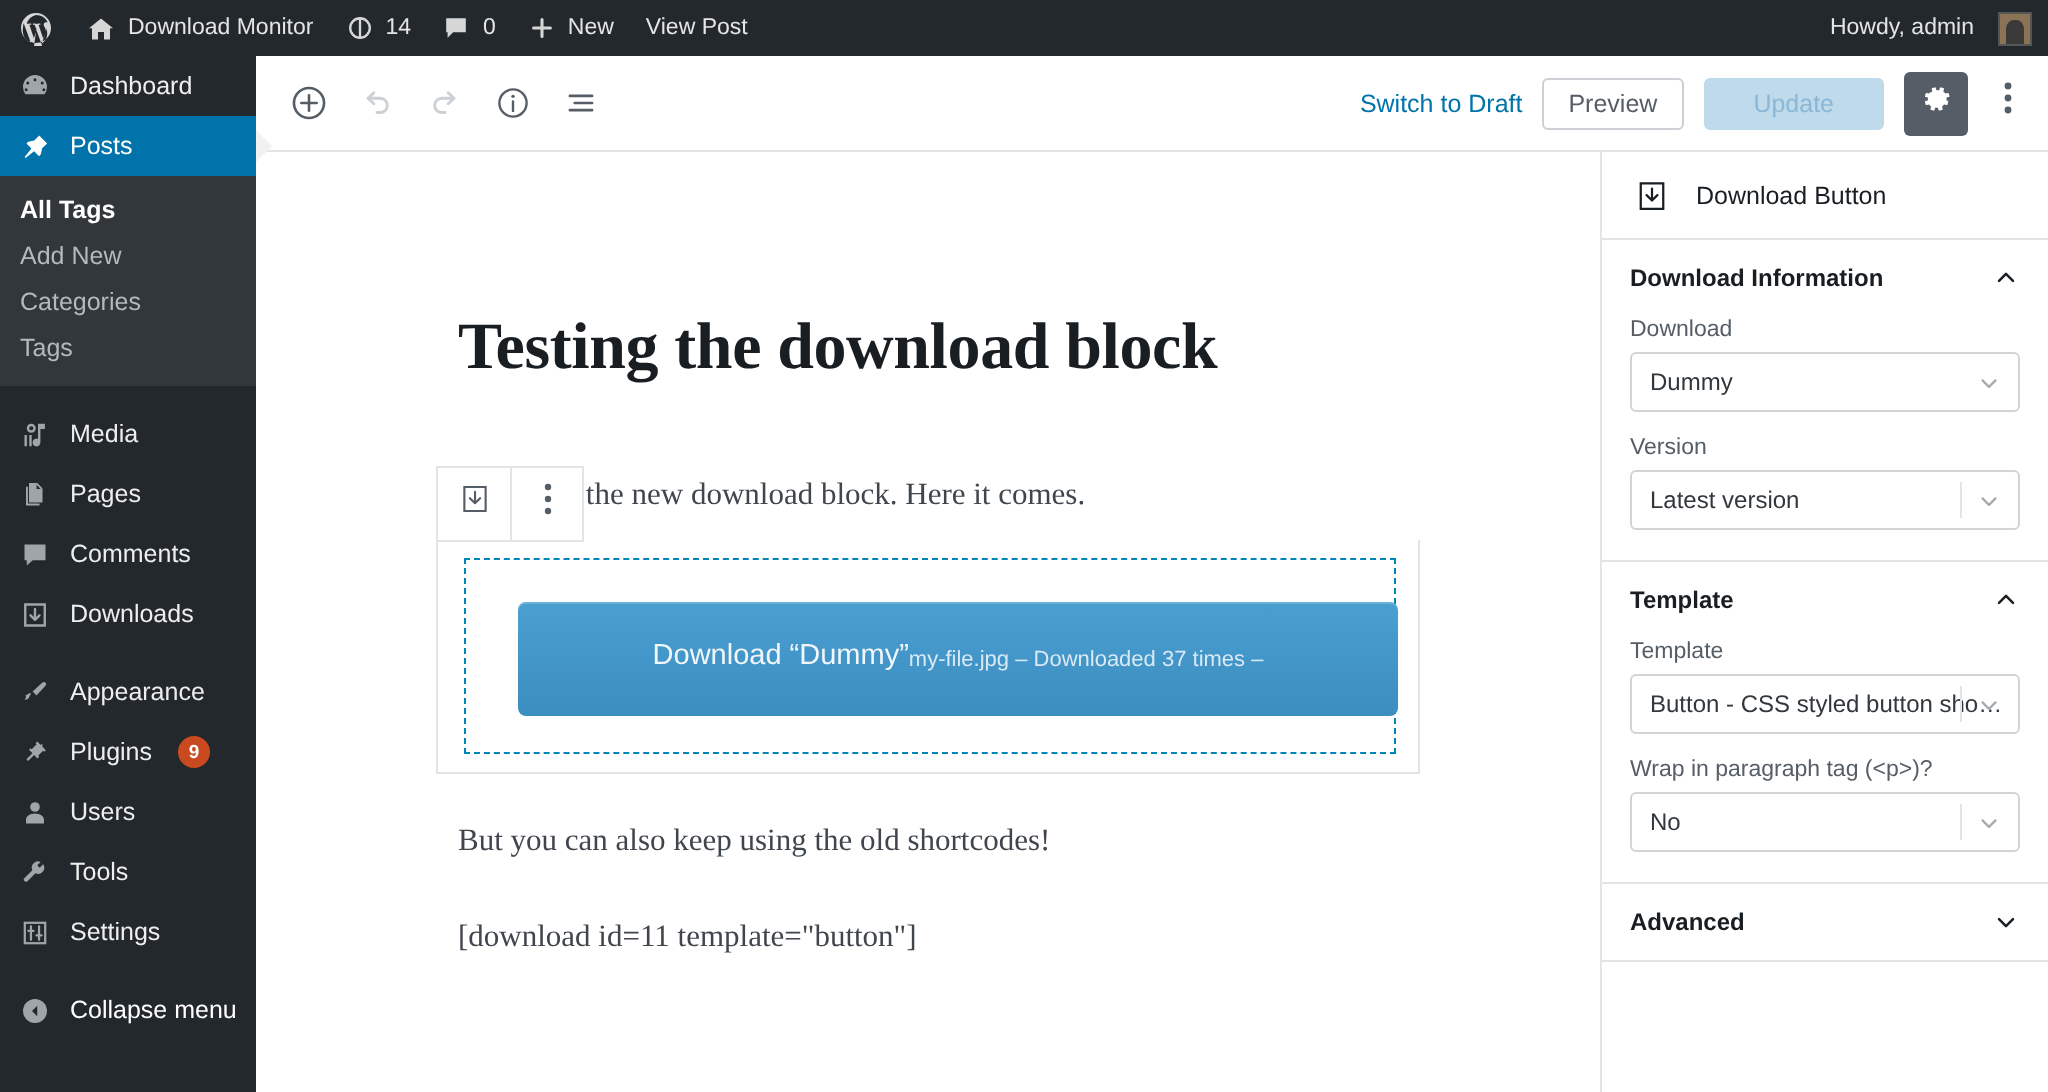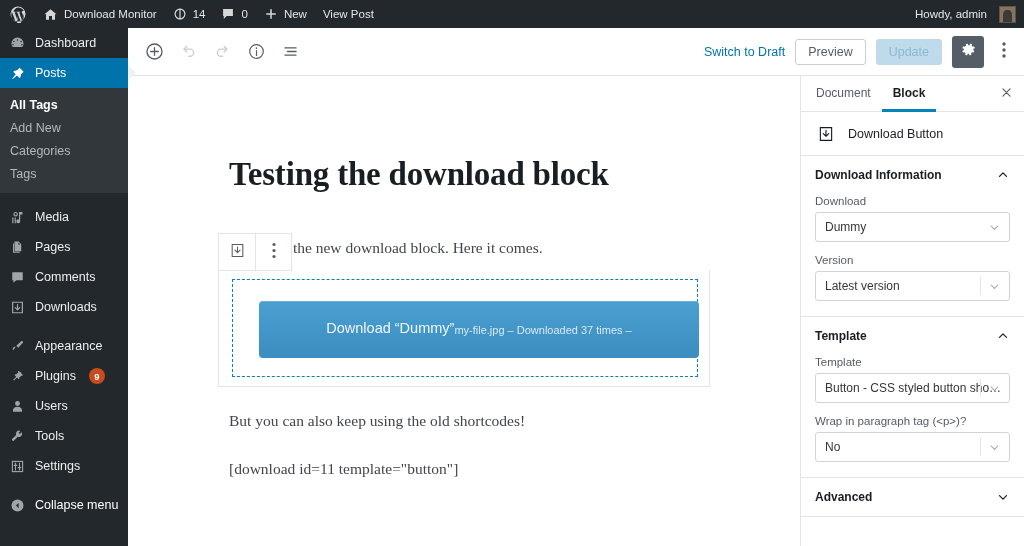--- a/index.html
+++ b/index.html
@@ -120,21 +120,21 @@
   .link-draft { color: #0073aa; font-size: 12.5px; cursor: pointer; }
   .btn-preview {
     font-size: 12.5px; color: #555d66;
     background: #fff; border: 1px solid #ccd0d4;
     border-radius: 3px; padding: 5px 12px; cursor: pointer;
     font-family: "Liberation Sans", sans-serif;
   }
   .btn-update {
     font-size: 12.5px; color: #8ab8d6;
     background: #bfdaeb; border: 1px solid #bfdaeb;
-    border-radius: 3px; padding: 5px 12px; cursor: default;
+    border-radius: 3px; padding: 5px 24px; cursor: default;
     font-family: "Liberation Sans", sans-serif;
   }
   .btn-gear {
     width: 32px; height: 32px;
     background: #555d66; border-radius: 3px;
     display: flex; align-items: center; justify-content: center;
     color: #fff; cursor: pointer;
   }
   .btn-dots {
     width: 20px; height: 32px;
@@ -579,31 +579,20 @@
         </div>
       </div>
     </div>
 
     <p class="para" id="para2">But you can also keep using the old shortcodes!</p>
     <p class="para" id="para3">[download id=11 template="button"]</p>
   </div>
 
   <div id="inspector">
 
-    <div id="insp-tabs">
-      <div class="insp-tab">Document</div>
-      <div class="insp-tab active">Block</div>
-      <div class="insp-close">
-        <span>
-          <svg width="13" height="13" viewBox="0 0 20 20" fill="none" stroke="currentColor" stroke-width="1.7" stroke-linecap="round">
-            <path d="M4.5 4.5l11 11M15.5 4.5l-11 11"></path>
-          </svg>
-        </span>
-      </div>
-    </div>
 
     <div id="blockcard">
       <span class="bc-ico">
         <svg width="18" height="18" viewBox="0 0 24 24" fill="none" stroke="currentColor" stroke-width="1.5">
           <path d="M4.5 3.5h15v17h-15z"></path>
           <path d="M12 7v8M8.4 11.4L12 15l3.6-3.6" stroke-linecap="round" stroke-linejoin="round"></path>
         </svg>
       </span>
       <span class="bc-label">Download Button</span>
     </div>

